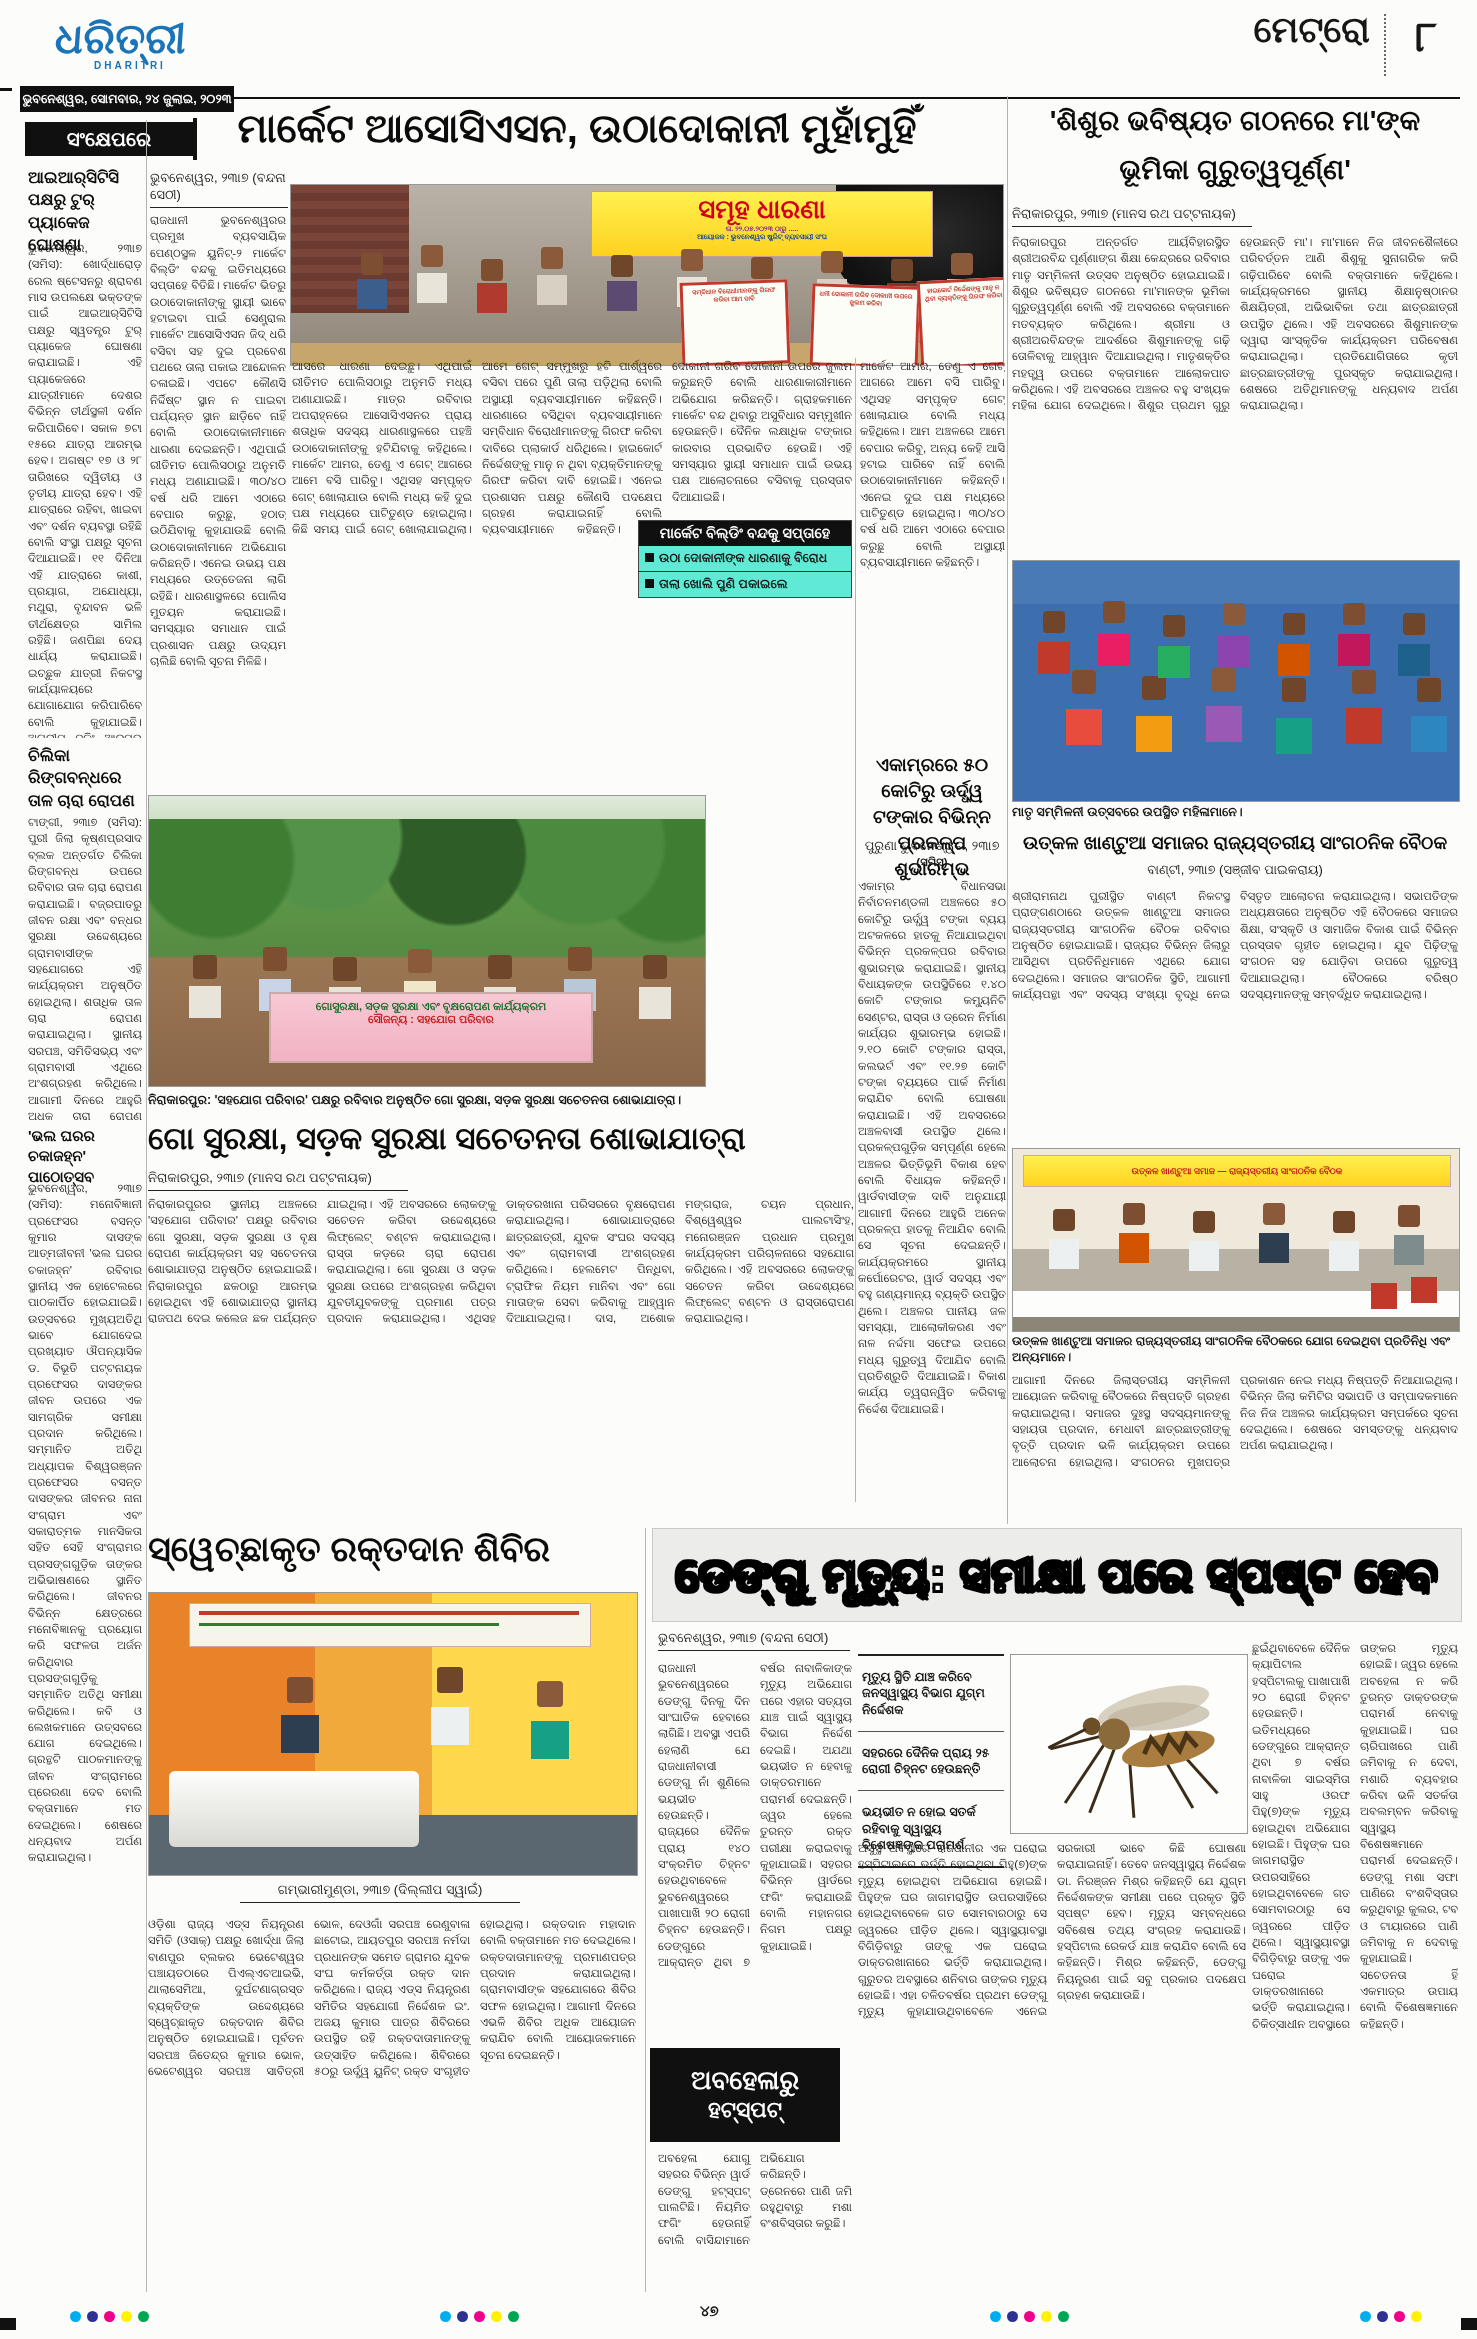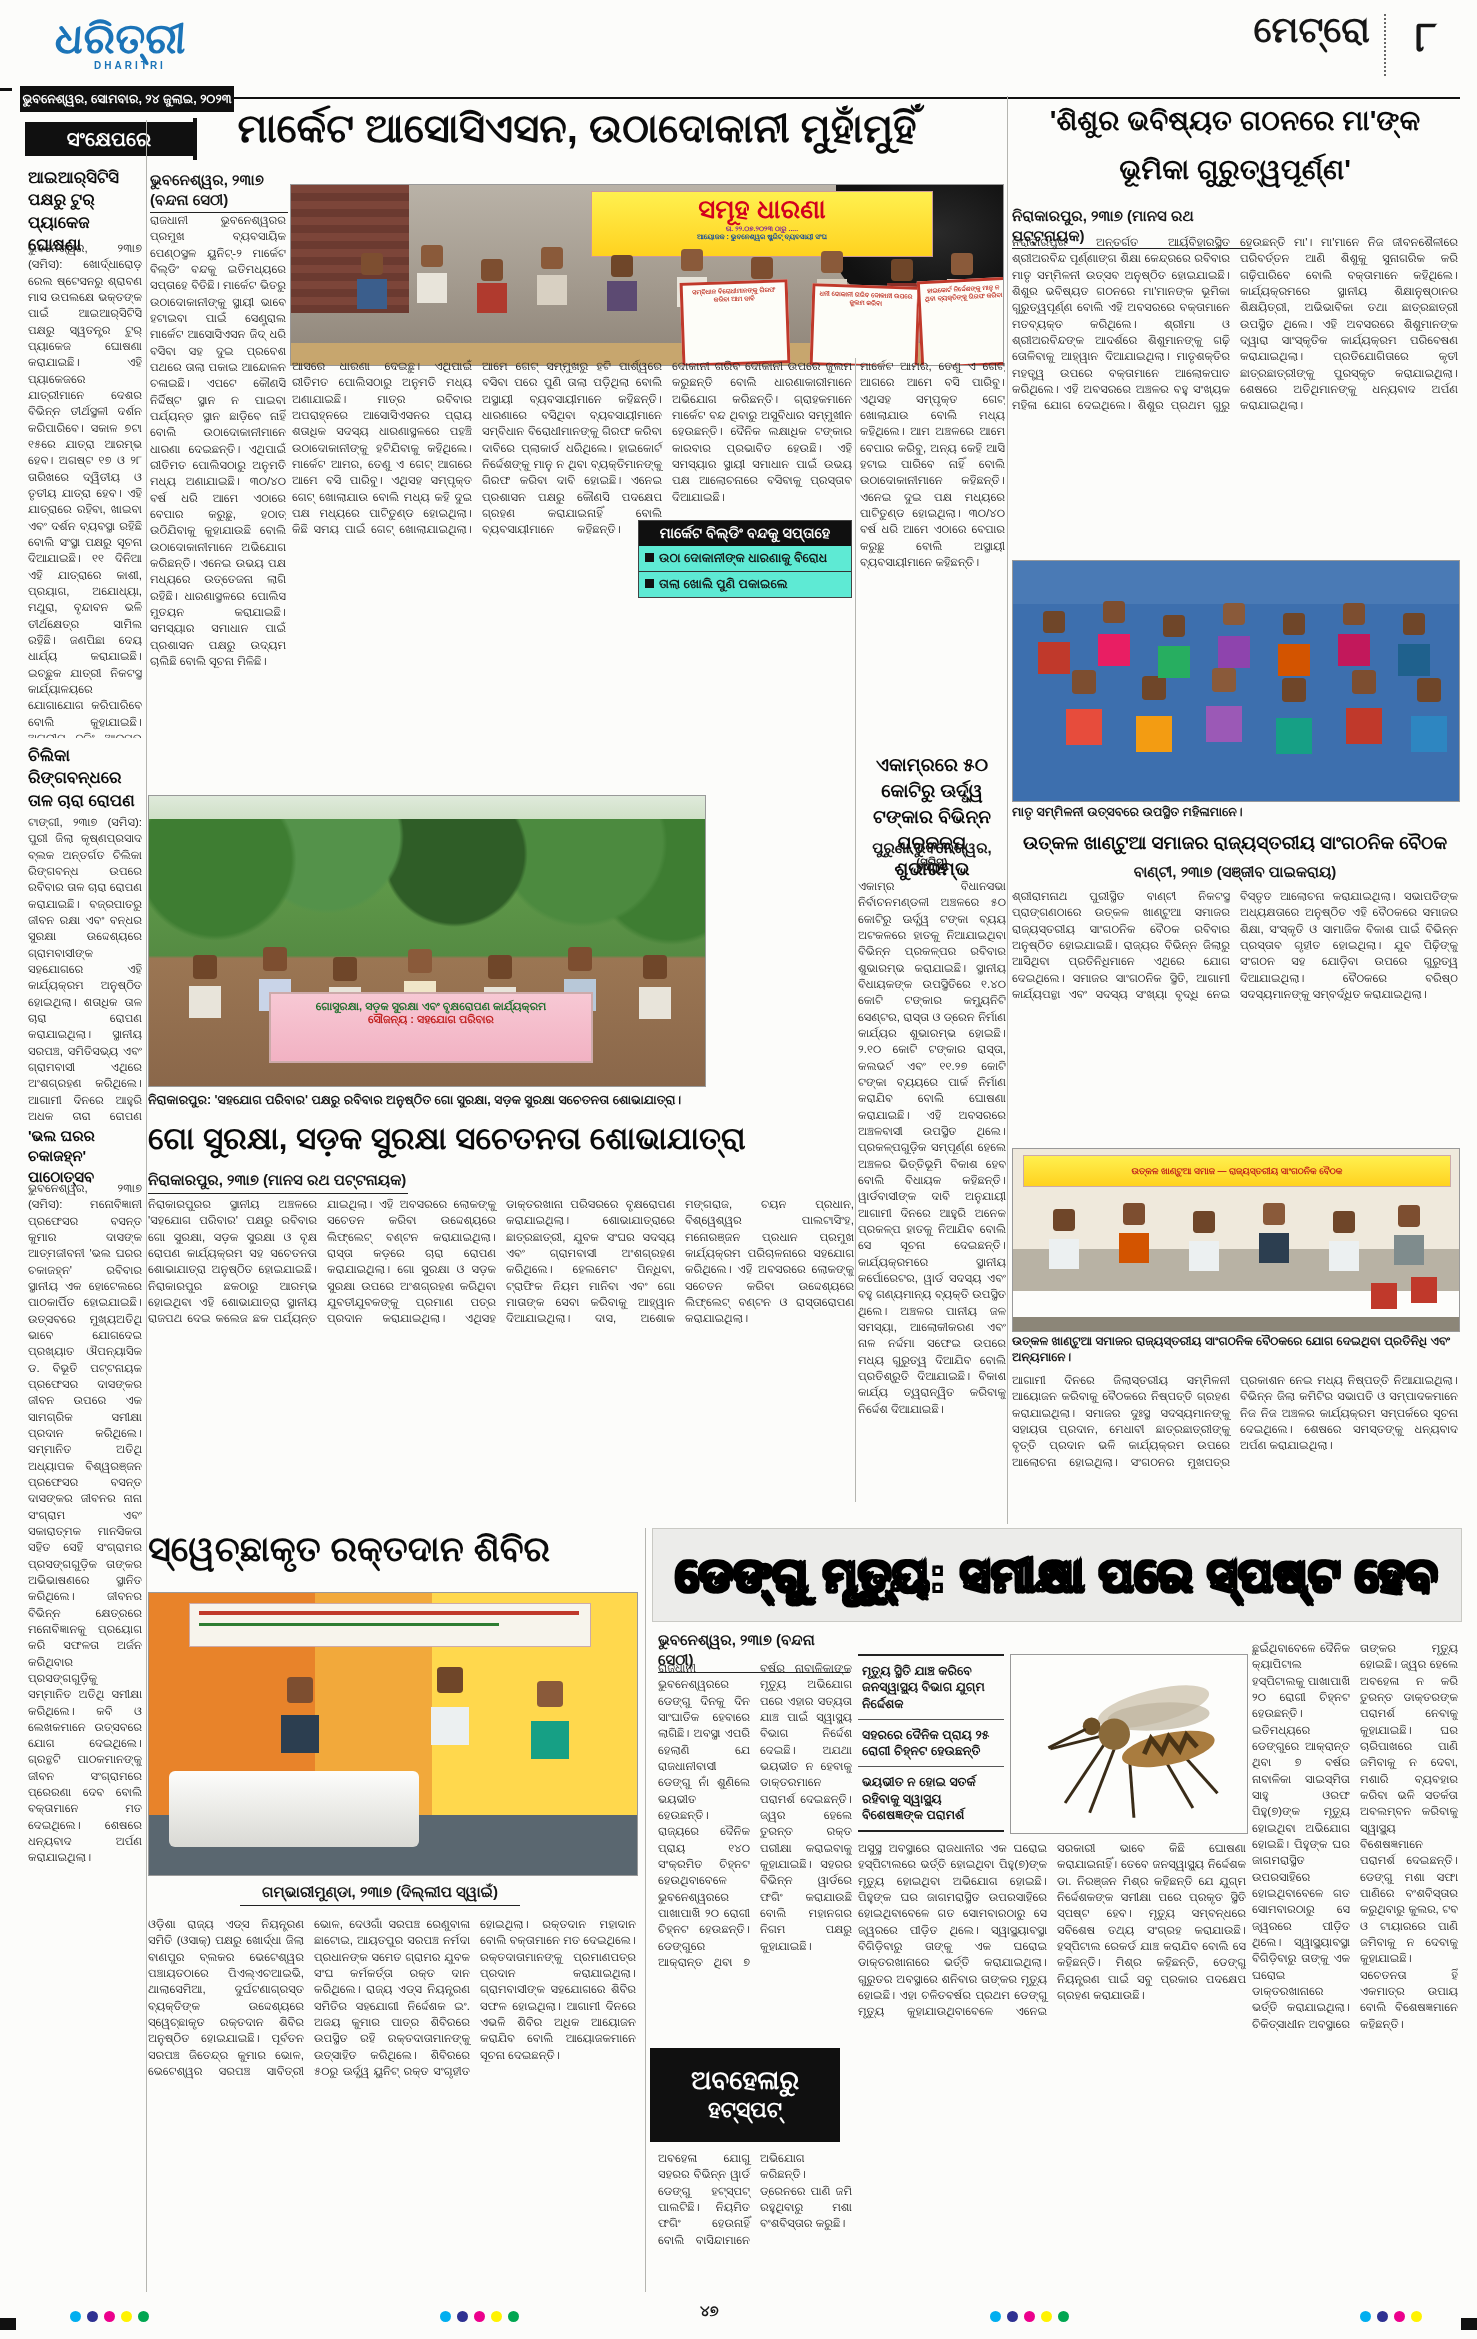--- a/index.html
+++ b/index.html
@@ -3,21 +3,21 @@
 <meta charset="utf-8">
 <style>
   html,body{margin:0;padding:0;background:#e8e8e4;}
   #page{position:relative;width:1477px;height:2339px;background:#fcfcfa;margin:0 auto;
         font-family:"Liberation Sans","DejaVu Sans",sans-serif;color:#161616;overflow:hidden;}
   .abs{position:absolute;}
   .txt{font-size:11.5px;line-height:1.42;text-align:justify;overflow:hidden;color:#1c1c1c;}
   .cols2{column-count:2;column-gap:10px;}
   .cols3{column-count:3;column-gap:10px;}
   .cols4{column-count:4;column-gap:10px;}
-  .dateline{font-weight:bold;font-size:15px;line-height:1.3;}
+  .dateline{font-weight:normal;font-size:13px;line-height:1.3;}
   .dl-rule{border-bottom:1.5px solid #222;padding-bottom:3px;}
   .hl{font-weight:800;color:#0b0b0b;}
   .caption{font-size:12.5px;font-weight:bold;line-height:1.3;overflow:hidden;}
   .vrule{position:absolute;width:1px;background:#b5b5b0;}
   .photo{position:absolute;overflow:hidden;border:1px solid #999;}
   .blackbar{background:#101010;color:#fff;display:flex;align-items:center;justify-content:center;}
   
   .logo-odia{font-size:42px;font-weight:800;color:#1b74b8;line-height:1;transform:skewX(-4deg);}
   .logo-latin{font-size:10px;font-weight:bold;color:#1b74b8;letter-spacing:3px;text-align:center;}
   .metro{font-size:36px;font-weight:800;text-align:right;line-height:1.1;}
@@ -27,21 +27,21 @@
   .infobox{background:#5eead4;border:1px solid #444;z-index:5;}
   .infobox .ib-head{background:#101010;color:#fff;font-size:14.5px;font-weight:800;text-align:center;padding:4px 2px;}
   .ib-item{font-size:12.5px;font-weight:800;padding:5px 6px;border-bottom:1px solid #333;}
   .ib-item:last-child{border-bottom:none;}
   .sq{display:inline-block;width:9px;height:9px;background:#111;margin-right:5px;}
   
   .dengue-band{background:#ececea;border:1px solid #c9c9c4;display:flex;align-items:center;justify-content:center;}
   .dengue-title{font-size:46px;font-weight:800;color:#fff;letter-spacing:1px;
      -webkit-text-stroke:2.2px #000;text-shadow:2px 2px 0 #000,-2px -2px 0 #000,2px -2px 0 #000,-2px 2px 0 #000;}
   .bullets-box{border-top:2px solid #222;border-bottom:2px solid #222;}
-  .bl-item{font-size:12.5px;font-weight:800;padding:7px 4px;border-bottom:1px solid #555;line-height:1.3;}
+  .bl-item{font-size:12.5px;font-weight:800;padding:13px 4px;border-bottom:1px solid #555;line-height:1.3;}
   .bl-item:last-child{border-bottom:none;}
   
   .banner-yellow{position:absolute;background:linear-gradient(#fff04f,#ffd21f);border:1px solid #c99;
      text-align:center;color:#d2001e;font-weight:800;}
   .placard{position:absolute;background:#fdfdf8;border:3px solid #c0392b;color:#c0392b;
      font-size:6.5px;font-weight:bold;text-align:center;line-height:1.25;padding:3px;overflow:hidden;}
   .heads{position:absolute;width:2px;height:2px;border-radius:50%;}
   .shirts{position:absolute;width:2px;height:2px;}
   .footer-dot{display:inline-block;width:11px;height:11px;border-radius:50%;margin-right:6px;}
   .c1{background:#00aeef}.c2{background:#2e3192}.c3{background:#ec008c}.c4{background:#fff200}.c5{background:#00a651}

